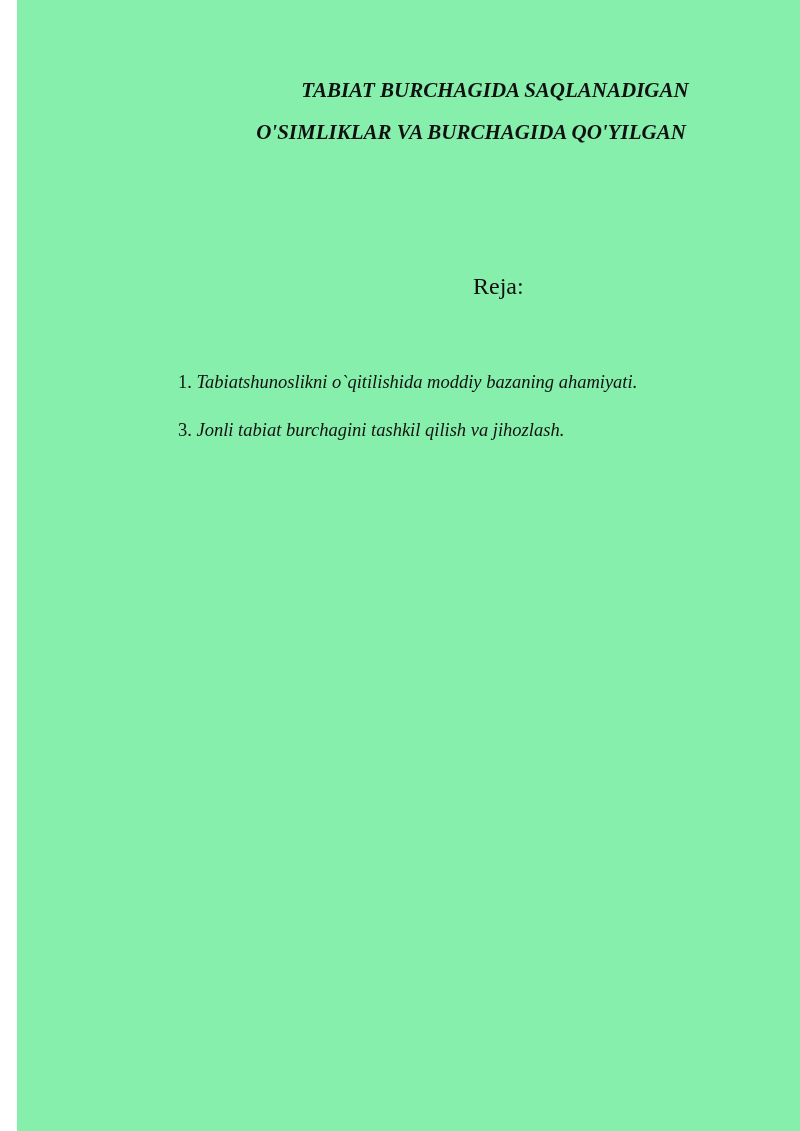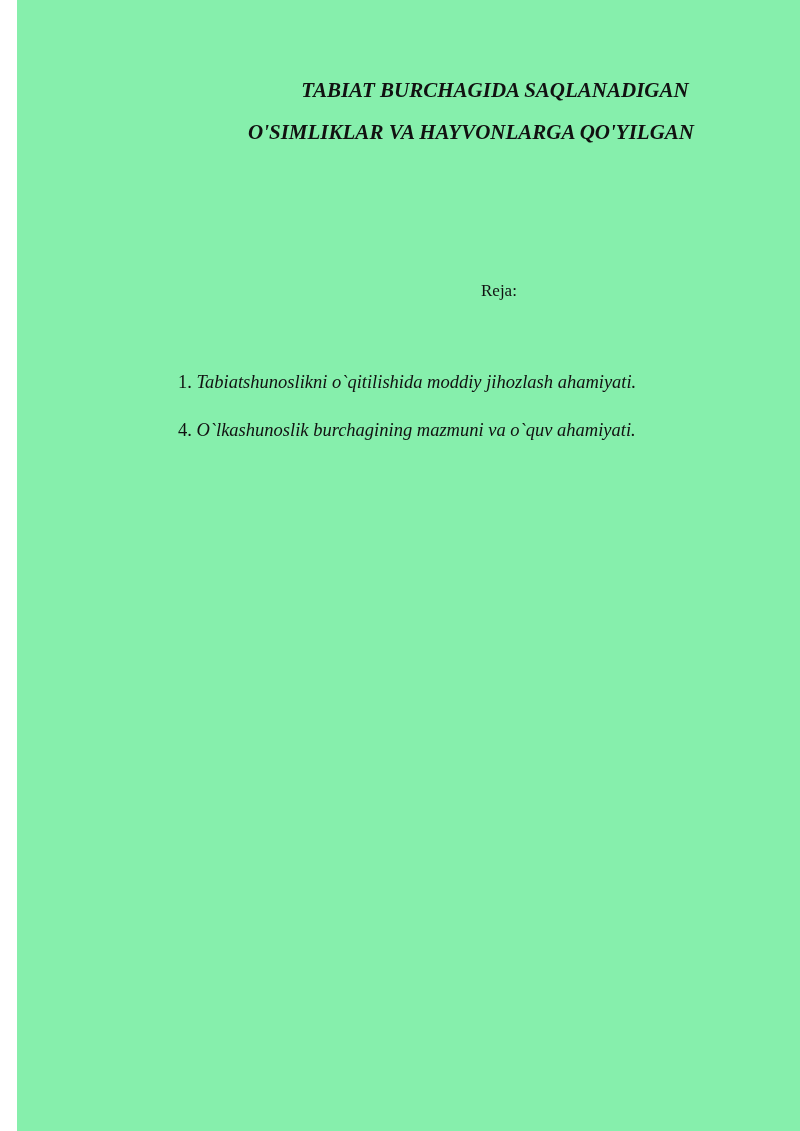--- a/index.html
+++ b/index.html
@@ -8,43 +8,43 @@
     .title {
       position: absolute; left: 150px; width: 600px; text-align: center;
       font-family: "Liberation Serif", serif; font-weight: bold; font-style: italic;
       font-size: 21px; line-height: 1; margin: 0; white-space: nowrap;
     }
     .t1 { top: 80px; left: 178px; }
     .t2 { top: 122px; left: 154px; }
     .t3 { top: 164px; left: 154px; }
     .reja {
       position: absolute; top: 270px; left: 452px;
-      font-family: "Liberation Serif", serif; font-size: 17px; line-height: 1;
-      margin: 12px;
+      font-family: "Liberation Serif", serif; font-size: 24px; line-height: 1;
+      margin: 4px;
     }
     .plan { position: absolute; left: 161px; top: 373px; margin: 0; padding: 0; list-style: none; }
     .plan li {
       font-family: "Liberation Serif", serif; font-size: 18.5px; line-height: 1;
       height: 47.5px; white-space: nowrap;
     }
     .num { font-style: normal; }
     .txt { font-style: italic; }
   </style>
 </head>
 <body>
 
 <div class="page">
   <h1 class="title t1">TABIAT BURCHAGIDA SAQLANADIGAN</h1>
-  <h1 class="title t2">O'SIMLIKLAR VA HAYVONLARGA QO'YILGAN</h1>
+  <h1 class="title t2">O'SIMLIKLAR VA BURCHAGIDA QO'YILGAN</h1>
 
   <p class="reja">Reja:</p>
 
   <ol class="plan">
     <li>
       <span class="num">1.</span>
-      <span class="txt">Tabiatshunoslikni o`qitilishida moddiy jihozlash ahamiyati.</span>
+      <span class="txt">Tabiatshunoslikni o`qitilishida moddiy bazaning ahamiyati.</span>
     </li>
     <li>
-      <span class="num">4.</span>
-      <span class="txt">O`lkashunoslik burchagining mazmuni va o`quv ahamiyati.</span>
+      <span class="num">3.</span>
+      <span class="txt">Jonli tabiat burchagini tashkil qilish va jihozlash.</span>
     </li>
   </ol>
 </div>
 
 </body></html>

